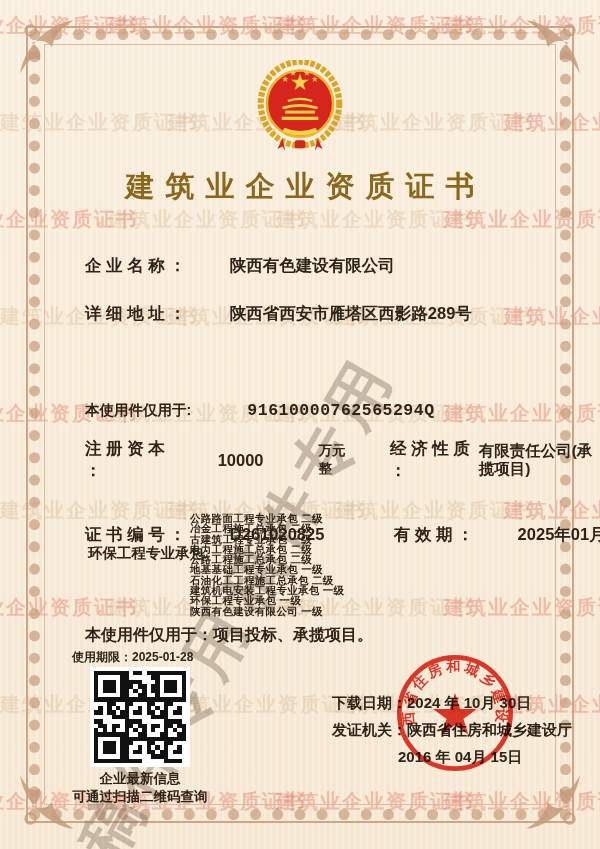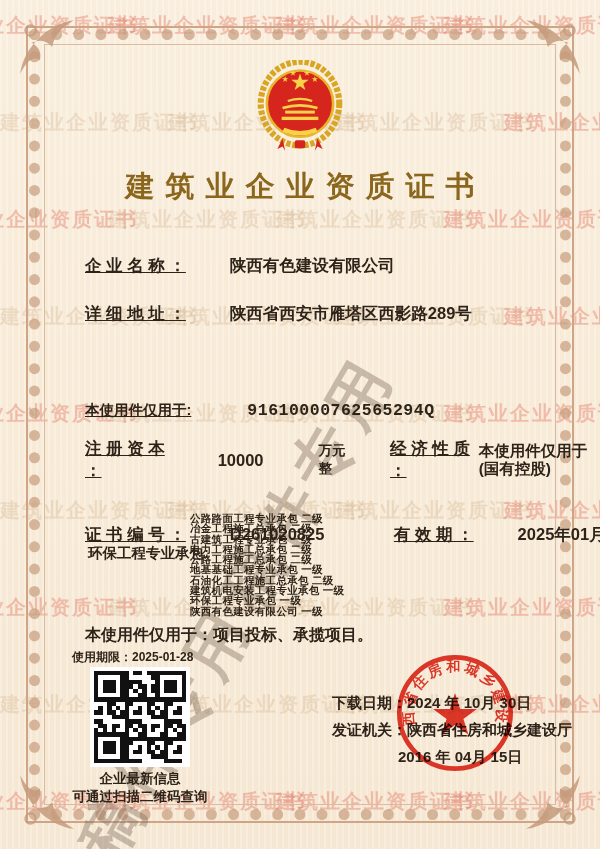--- a/index.html
+++ b/index.html
@@ -26,21 +26,21 @@
   .corner.tr { right:16px; top:16px; transform:scaleX(-1); }
   .corner.bl { left:16px; bottom:16px; transform:scaleY(-1); }
   .corner.br { right:16px; bottom:16px; transform:scale(-1,-1); }
   
   .emblem { position:absolute; left:256px; top:60px; z-index:3; }
   .title {
     position:absolute; left:0; top:167px; width:100%; text-align:center; z-index:3;
     font-size:29px; font-weight:bold; color:#8a671c; letter-spacing:11px; text-indent:11px;
   }
   .row { position:absolute; left:85px; z-index:3; font-size:16.5px; white-space:nowrap; }
-  .row .lab { font-weight:bold;text-decoration:underline; }
+  .row .lab { font-weight:bold; }
   .row .val { font-weight:600;padding-left:44px; }
   .r1 { top:255px; } .r2 { top:303px; } .r3 { top:350px; }
   .r4 { top:400px; } .r4 .lab { font-size:14.5px; } .r4 .val { letter-spacing:.5px; margin-left:12px;font-family:Liberation Mono, monospace; }
   .r5 { top:438px; display:flex; align-items:center; white-space:normal; }
   .r5 .unit { font-size:13.5px; font-weight:bold; margin-left:41px; }
   .r5 .lab2 { font-weight:bold; margin-left:36px; }
   .r5 .wrapval { display:inline-block; width:138px; font-size:15.5px; font-weight:600; line-height:1.15; white-space:normal; vertical-align:middle; }
   .r5 .capval { display:inline-block; width:68px; }
   .r6 { top:484px;margin-top:40px; }
   .r6 .certval { display:inline-block; width:152px; }
@@ -167,21 +167,21 @@
 
   <div class="row r4">
     <span class="lab">本使用件仅用于:</span><span class="val">91610000762565294Q</span>
   </div>
 
   <div class="row r5">
     <span class="lab">注 册 资 本 ：</span>
       <span class="val capval">10000</span>
       <span class="unit">万元整</span>
       <span class="lab lab2">经 济 性 质 ：</span>
-      <span class="wrapval">本使用件仅用于(国有控股)</span>
+      <span class="wrapval">有限责任公司(承揽项目)</span>
   </div>
 
   <div class="row r6">
     <span class="lab">证 书 编 号 ：</span><span class="val certval">D261020825</span><span class="lab lab2">有  效  期 ：</span><span class="val">2025年01月28日</span>
   </div>
 
   <div class="qual-label">环保工程专业承包:</div>
   <div class="qual-list">
       <div>公路路面工程专业承包 二级</div>
       <div>冶金工程施工总承包 二级</div>

